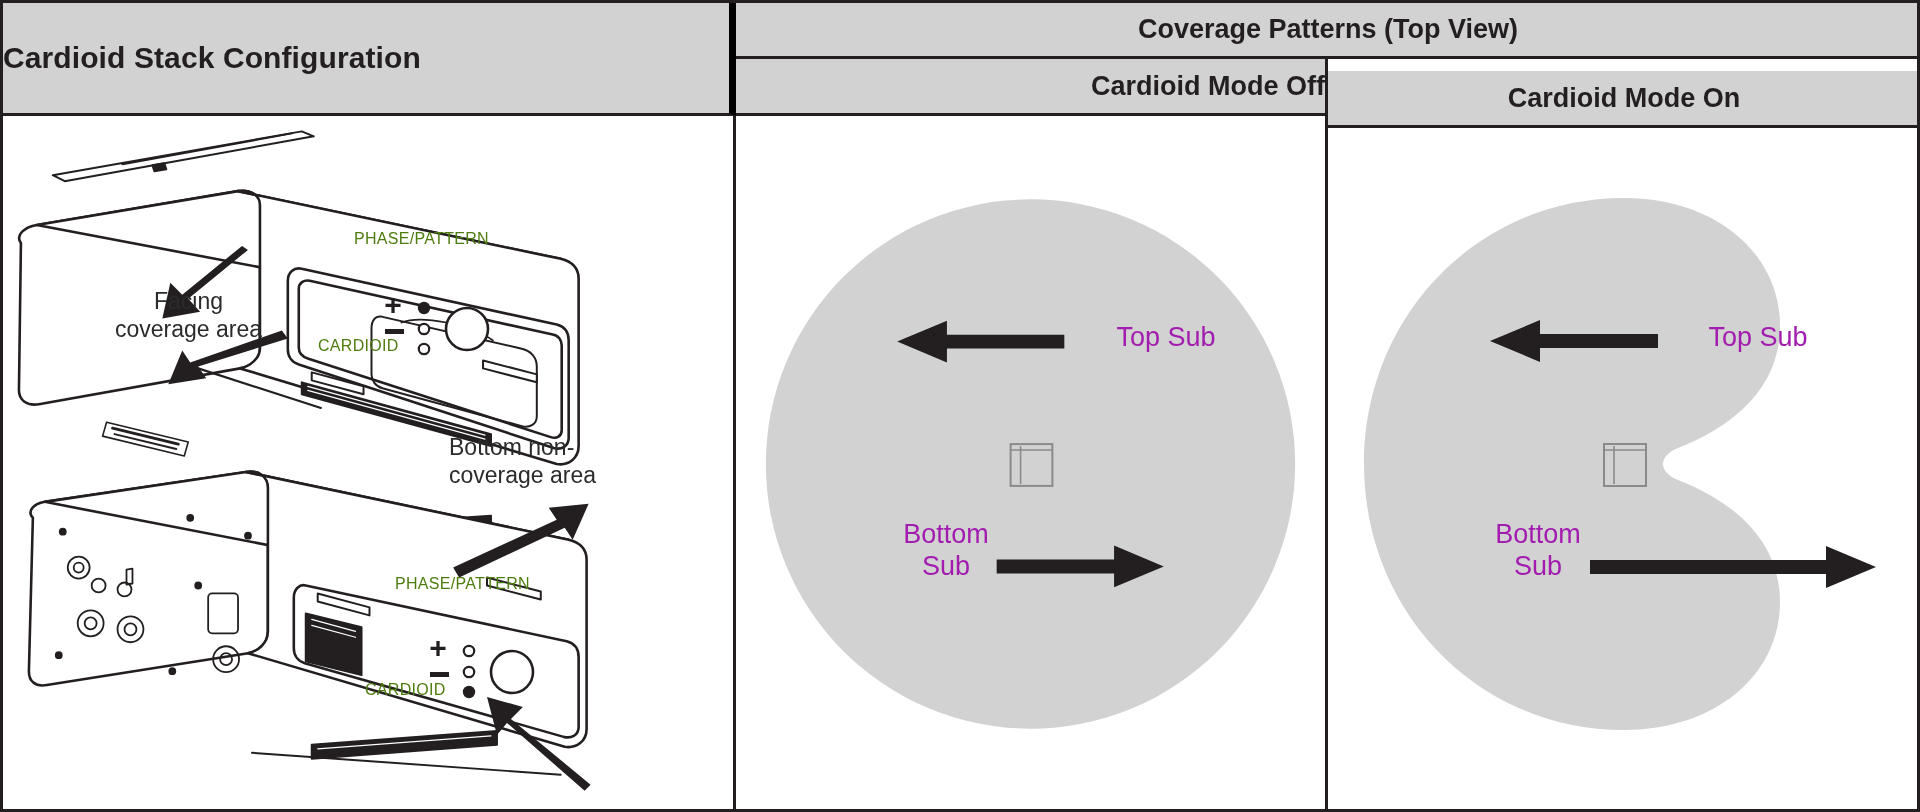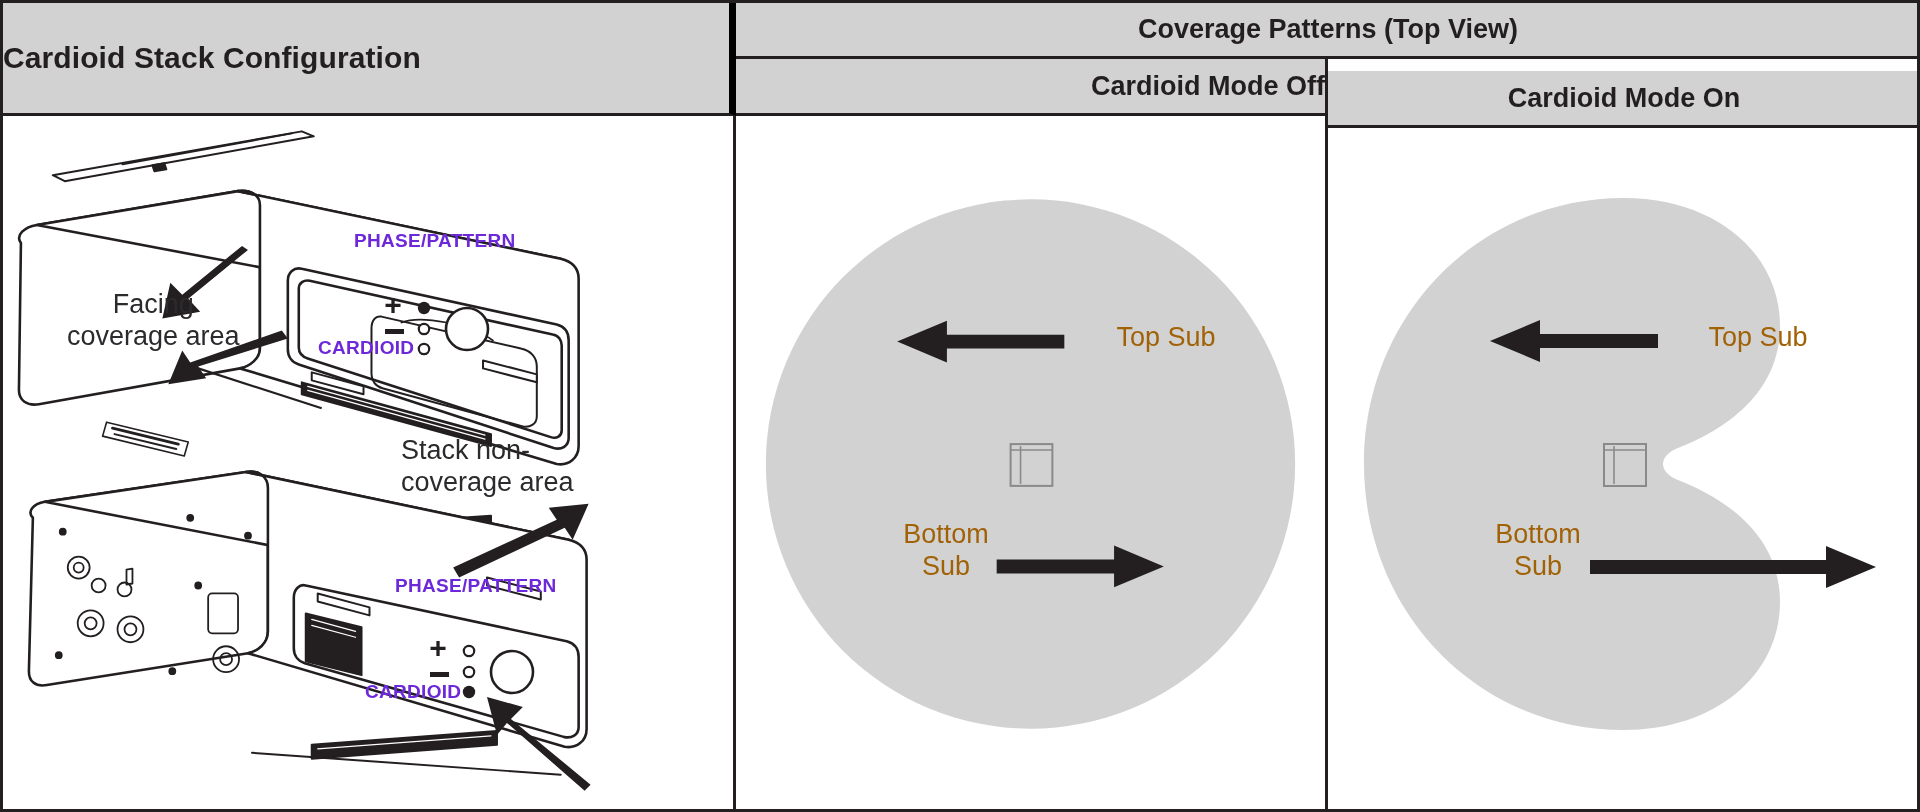--- a/index.html
+++ b/index.html
@@ -31,26 +31,26 @@
   
   .cell-left{position:absolute;left:0;top:113px;width:733px;height:696px;
              border-right:3px solid #231f20;box-sizing:border-box;overflow:hidden;}
   .cell-off{position:absolute;left:733px;top:113px;width:592px;height:696px;
              border-right:3px solid #231f20;box-sizing:border-box;overflow:hidden;}
   .cell-on{position:absolute;left:1325px;top:113px;width:592px;height:696px;
              box-sizing:border-box;overflow:hidden;}
 
   .fill{position:absolute;left:0;top:0;width:100%;height:100%;}
 
-  .lbl{position:absolute;color:#a16207;font-size:27px;line-height:1.18;
+  .lbl{position:absolute;color:#a21caf;font-size:27px;line-height:1.18;
        text-align:center;white-space:pre;}
-  .lbl-bold{position:absolute;color:#6d28d9;font-size:19px;font-weight:bold;
+  .lbl-bold{position:absolute;color:#4d7c0f;font-size:16px;font-weight:normal;
        letter-spacing:.3px;white-space:nowrap;}
-  .lbl-dark{position:absolute;color:#2b2b2e;font-size:27px;line-height:1.2;
-       white-space:pre;}
+  .lbl-dark{position:absolute;color:#2b2b2e;font-size:23px;line-height:1.2;
+       white-space:pre;margin-left:48px;}
 </style>
 </head>
 <body>
 
 <div class="sheet">
 
   <div class="hdr-left">
     <span>Cardioid Stack Configuration</span>
   </div>
 
@@ -184,21 +184,21 @@
 
         <path d="M452 452 L556 404 L548 392 L588 388 L572 424 L564 412 L458 462 Z"></path>
 
         <path d="M584 676 L506 608 L496 620 L486 582 L522 592 L510 604 L590 670 Z"></path>
       </g>
     </svg>
 
     <div class="lbl-dark" style="left:64px;top:172px;text-align:center;">Facing
 coverage area</div>
 
-    <div class="lbl-dark" style="left:398px;top:318px;text-align:left;">Stack non-
+    <div class="lbl-dark" style="left:398px;top:318px;text-align:left;">Bottom non-
 coverage area</div>
 
     <div class="lbl-bold" style="left:351px;top:114px;">PHASE/PATTERN</div>
 
     <div class="lbl-bold" style="left:315px;top:221px;">CARDIOID</div>
 
     <div class="lbl-bold" style="left:392px;top:459px;">PHASE/PATTERN</div>
 
     <div class="lbl-bold" style="left:362px;top:565px;">CARDIOID</div>
 

